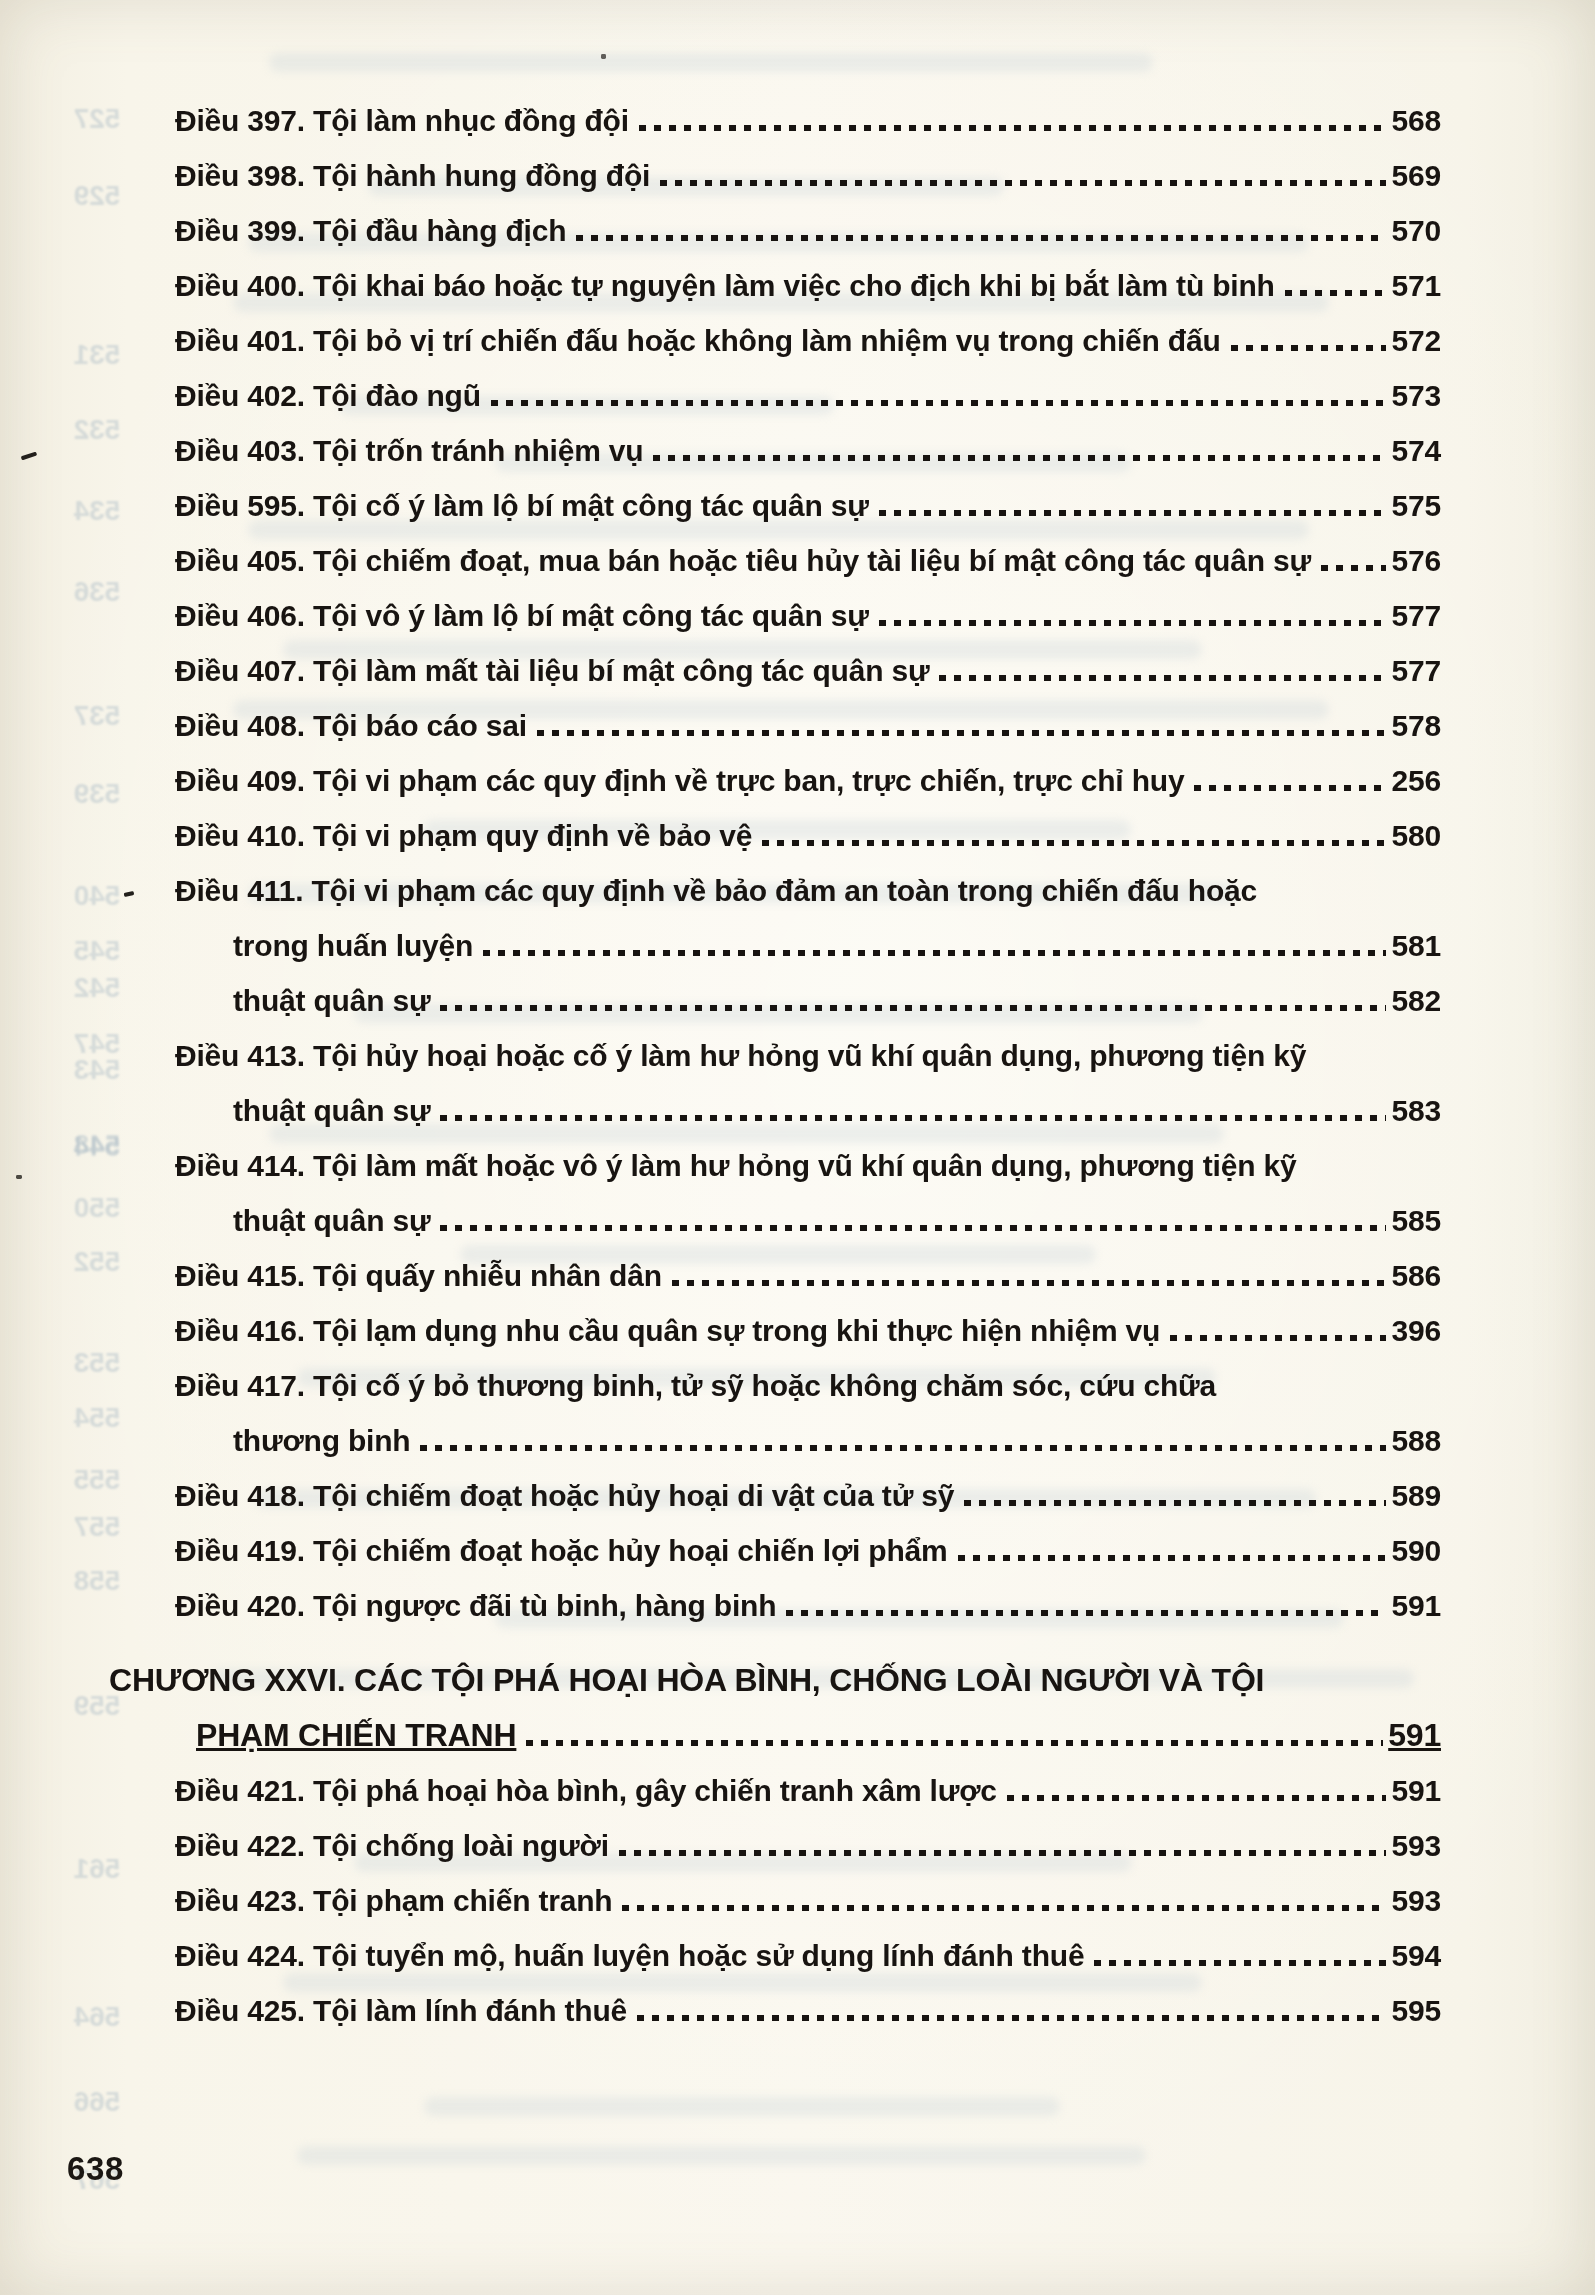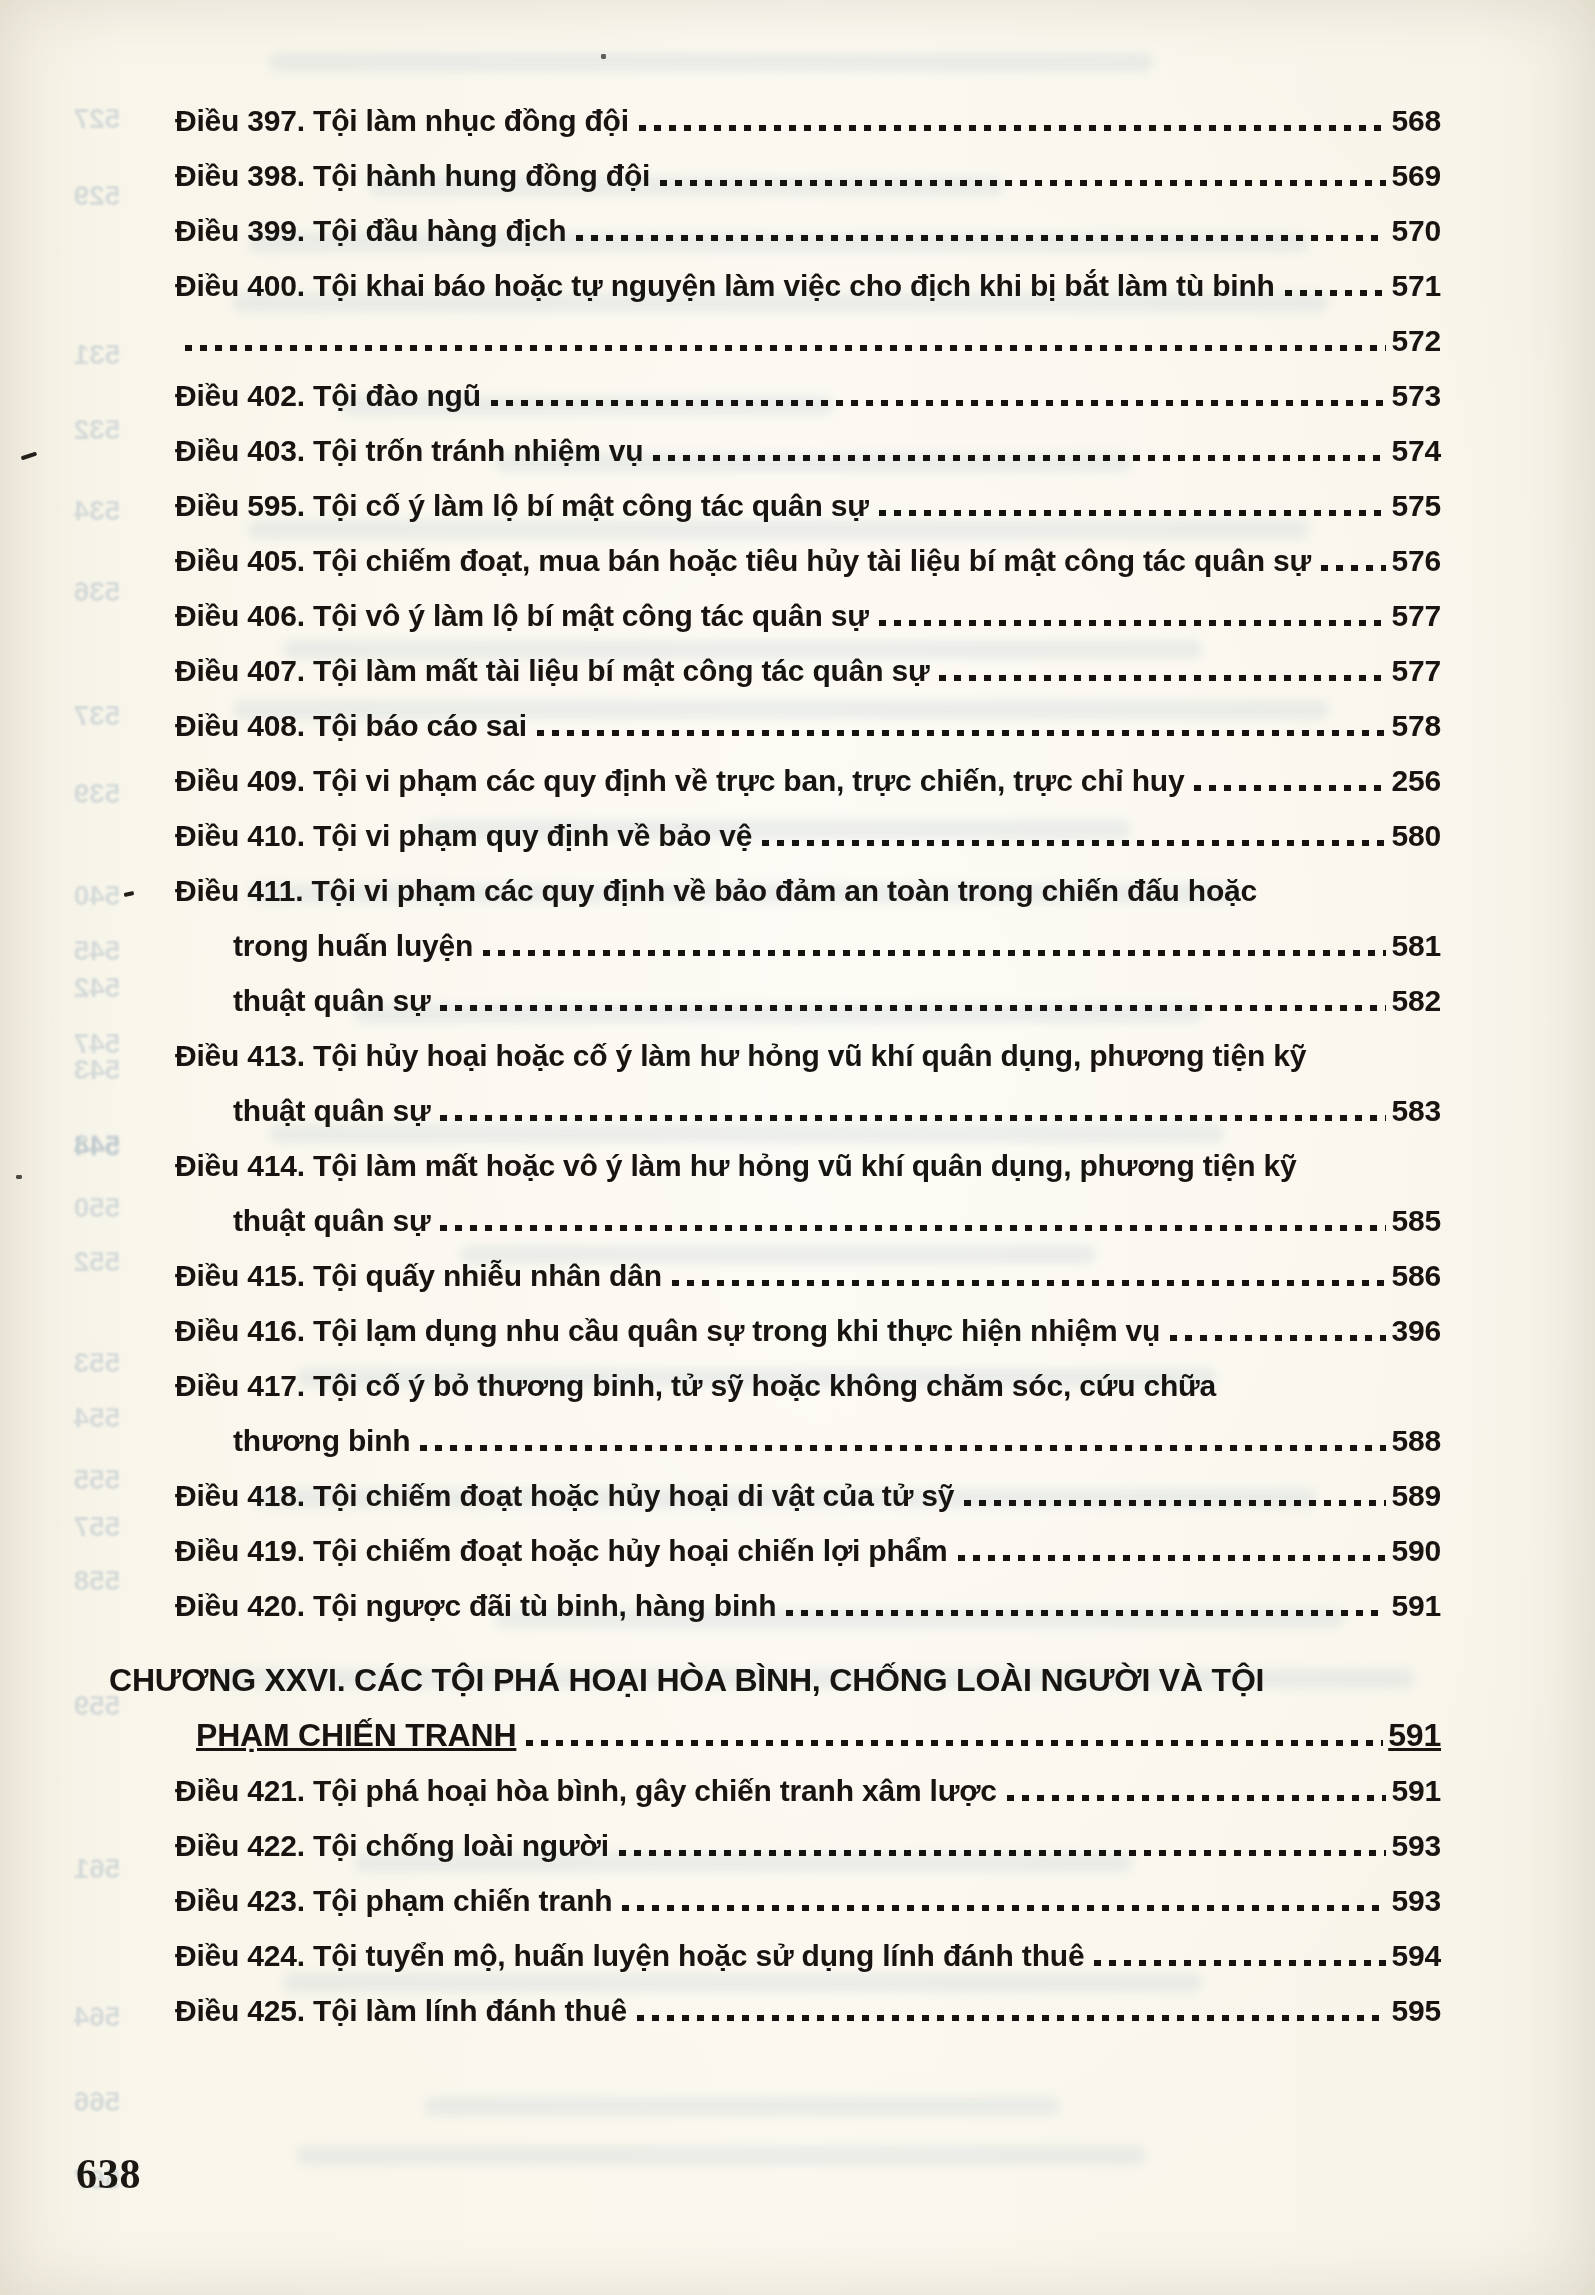--- a/index.html
+++ b/index.html
@@ -37,22 +37,22 @@
   .line.cont{padding-left:58px;}
   .leader{
     flex:1 1 auto;height:6.4px;margin:0 5.7px 0 10px;min-width:28px;
     background:repeating-linear-gradient(to right,#171310 0 7px,rgba(0,0,0,0) 7px 15px);
   }
   .pg{flex:0 0 auto;}
   .entry.chapter{margin-left:-66px;margin-top:20px;font-size:32px;}
   .entry.chapter .line.cont{padding-left:87px;text-decoration:underline;}
   
   .footer{
-    position:absolute;left:76px;top:2150px;
-    font-size:42px;font-weight:700;letter-spacing:0.7px;color:#1b1713;font-family:Liberation Serif, serif;
+    position:absolute;left:67px;top:2150px;
+    font-size:33px;font-weight:700;letter-spacing:0.7px;color:#1b1713;
   }
   
   .speck{position:absolute;background:#23201c;border-radius:1.4px;}
   .speck.s1{left:21px;top:454px;width:15.6px;height:4.2px;transform:rotate(-18deg);}
   .speck.s2{left:124px;top:892px;width:10px;height:4.2px;transform:rotate(-12deg);}
   .speck.s3{left:601px;top:54px;width:5px;height:5px;opacity:.7;}
   .speck.s4{left:15.6px;top:1175px;width:6.4px;height:3.5px;opacity:.8;}
 </style>
 </head>
 <body>
@@ -135,20 +135,21 @@
       </div>
       <div class="entry">
         <div class="line last">
           <span class="text">Điều 400. Tội khai báo hoặc tự nguyện làm việc cho địch khi bị bắt làm tù binh</span>
           <span class="leader"></span>
           <span class="pg">571</span>
         </div>
       </div>
       <div class="entry">
         <div class="line last">
+          <span class="text">Điều 401. Tội bỏ vị trí chiến đấu hoặc không làm nhiệm vụ trong chiến đấu</span>
           <span class="leader"></span>
           <span class="pg">572</span>
         </div>
       </div>
       <div class="entry">
         <div class="line last">
           <span class="text">Điều 402. Tội đào ngũ</span>
           <span class="leader"></span>
           <span class="pg">573</span>
         </div>

